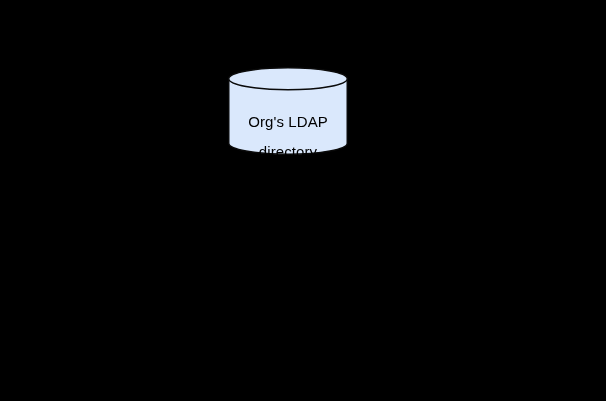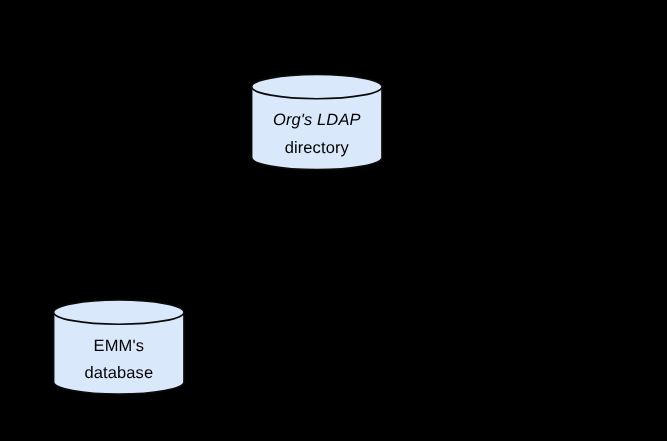--- a/index.html
+++ b/index.html
@@ -40,27 +40,19 @@
 </head>
 <body>
 
 <div id="canvas">
 
   <div class="db-node" id="node-0" style="left: 228px; top: 67px; width: 120px; height: 88px;">
     <svg id="svg-0" width="120" height="88" viewBox="0 0 120 88">
         <path d="M 0.75,11 L 0.75,76.25 A 59.25,11 0 0 0 119.25,76.25 L 119.25,11 A 59.25,11 0 0 1 0.75,11 Z" fill="#dae8fc" stroke="#0a0a0a" stroke-width="1.5" stroke-linejoin="round"></path>
         <ellipse cx="60" cy="11.75" rx="59.25" ry="11" fill="#dae8fc" stroke="#0a0a0a" stroke-width="1.5"></ellipse>
       </svg>
-    <div class="db-label" id="label-0-line-0" style="top: 30px; font-style: italic;">Org's LDAP</div>
-    <div class="db-label" id="label-0-line-1" style="top: 55px;">directory</div>
+    <div class="db-label" id="label-0-line-0" style="top: 42px;">Org's LDAP</div>
+    <div class="db-label" id="label-0-line-1" style="top: 72px;">directory</div>
   </div>
 
-  <div class="db-node" id="node-1" style="left: 48px; top: 272px; width: 120px; height: 87px;">
-    <svg id="svg-1" width="120" height="87" viewBox="0 0 120 87">
-        <path d="M 0.75,11 L 0.75,75.25 A 59.25,11 0 0 0 119.25,75.25 L 119.25,11 A 59.25,11 0 0 1 0.75,11 Z" fill="#dae8fc" stroke="#0a0a0a" stroke-width="1.5" stroke-linejoin="round"></path>
-        <ellipse cx="60" cy="11.75" rx="59.25" ry="11" fill="#dae8fc" stroke="#0a0a0a" stroke-width="1.5"></ellipse>
-      </svg>
-    <div class="db-label" id="label-1-line-0" style="top: 29.5px;">EMM's</div>
-    <div class="db-label" id="label-1-line-1" style="top: 54.5px;">database</div>
-  </div>
 
 
 </div>
 
 </body></html>

